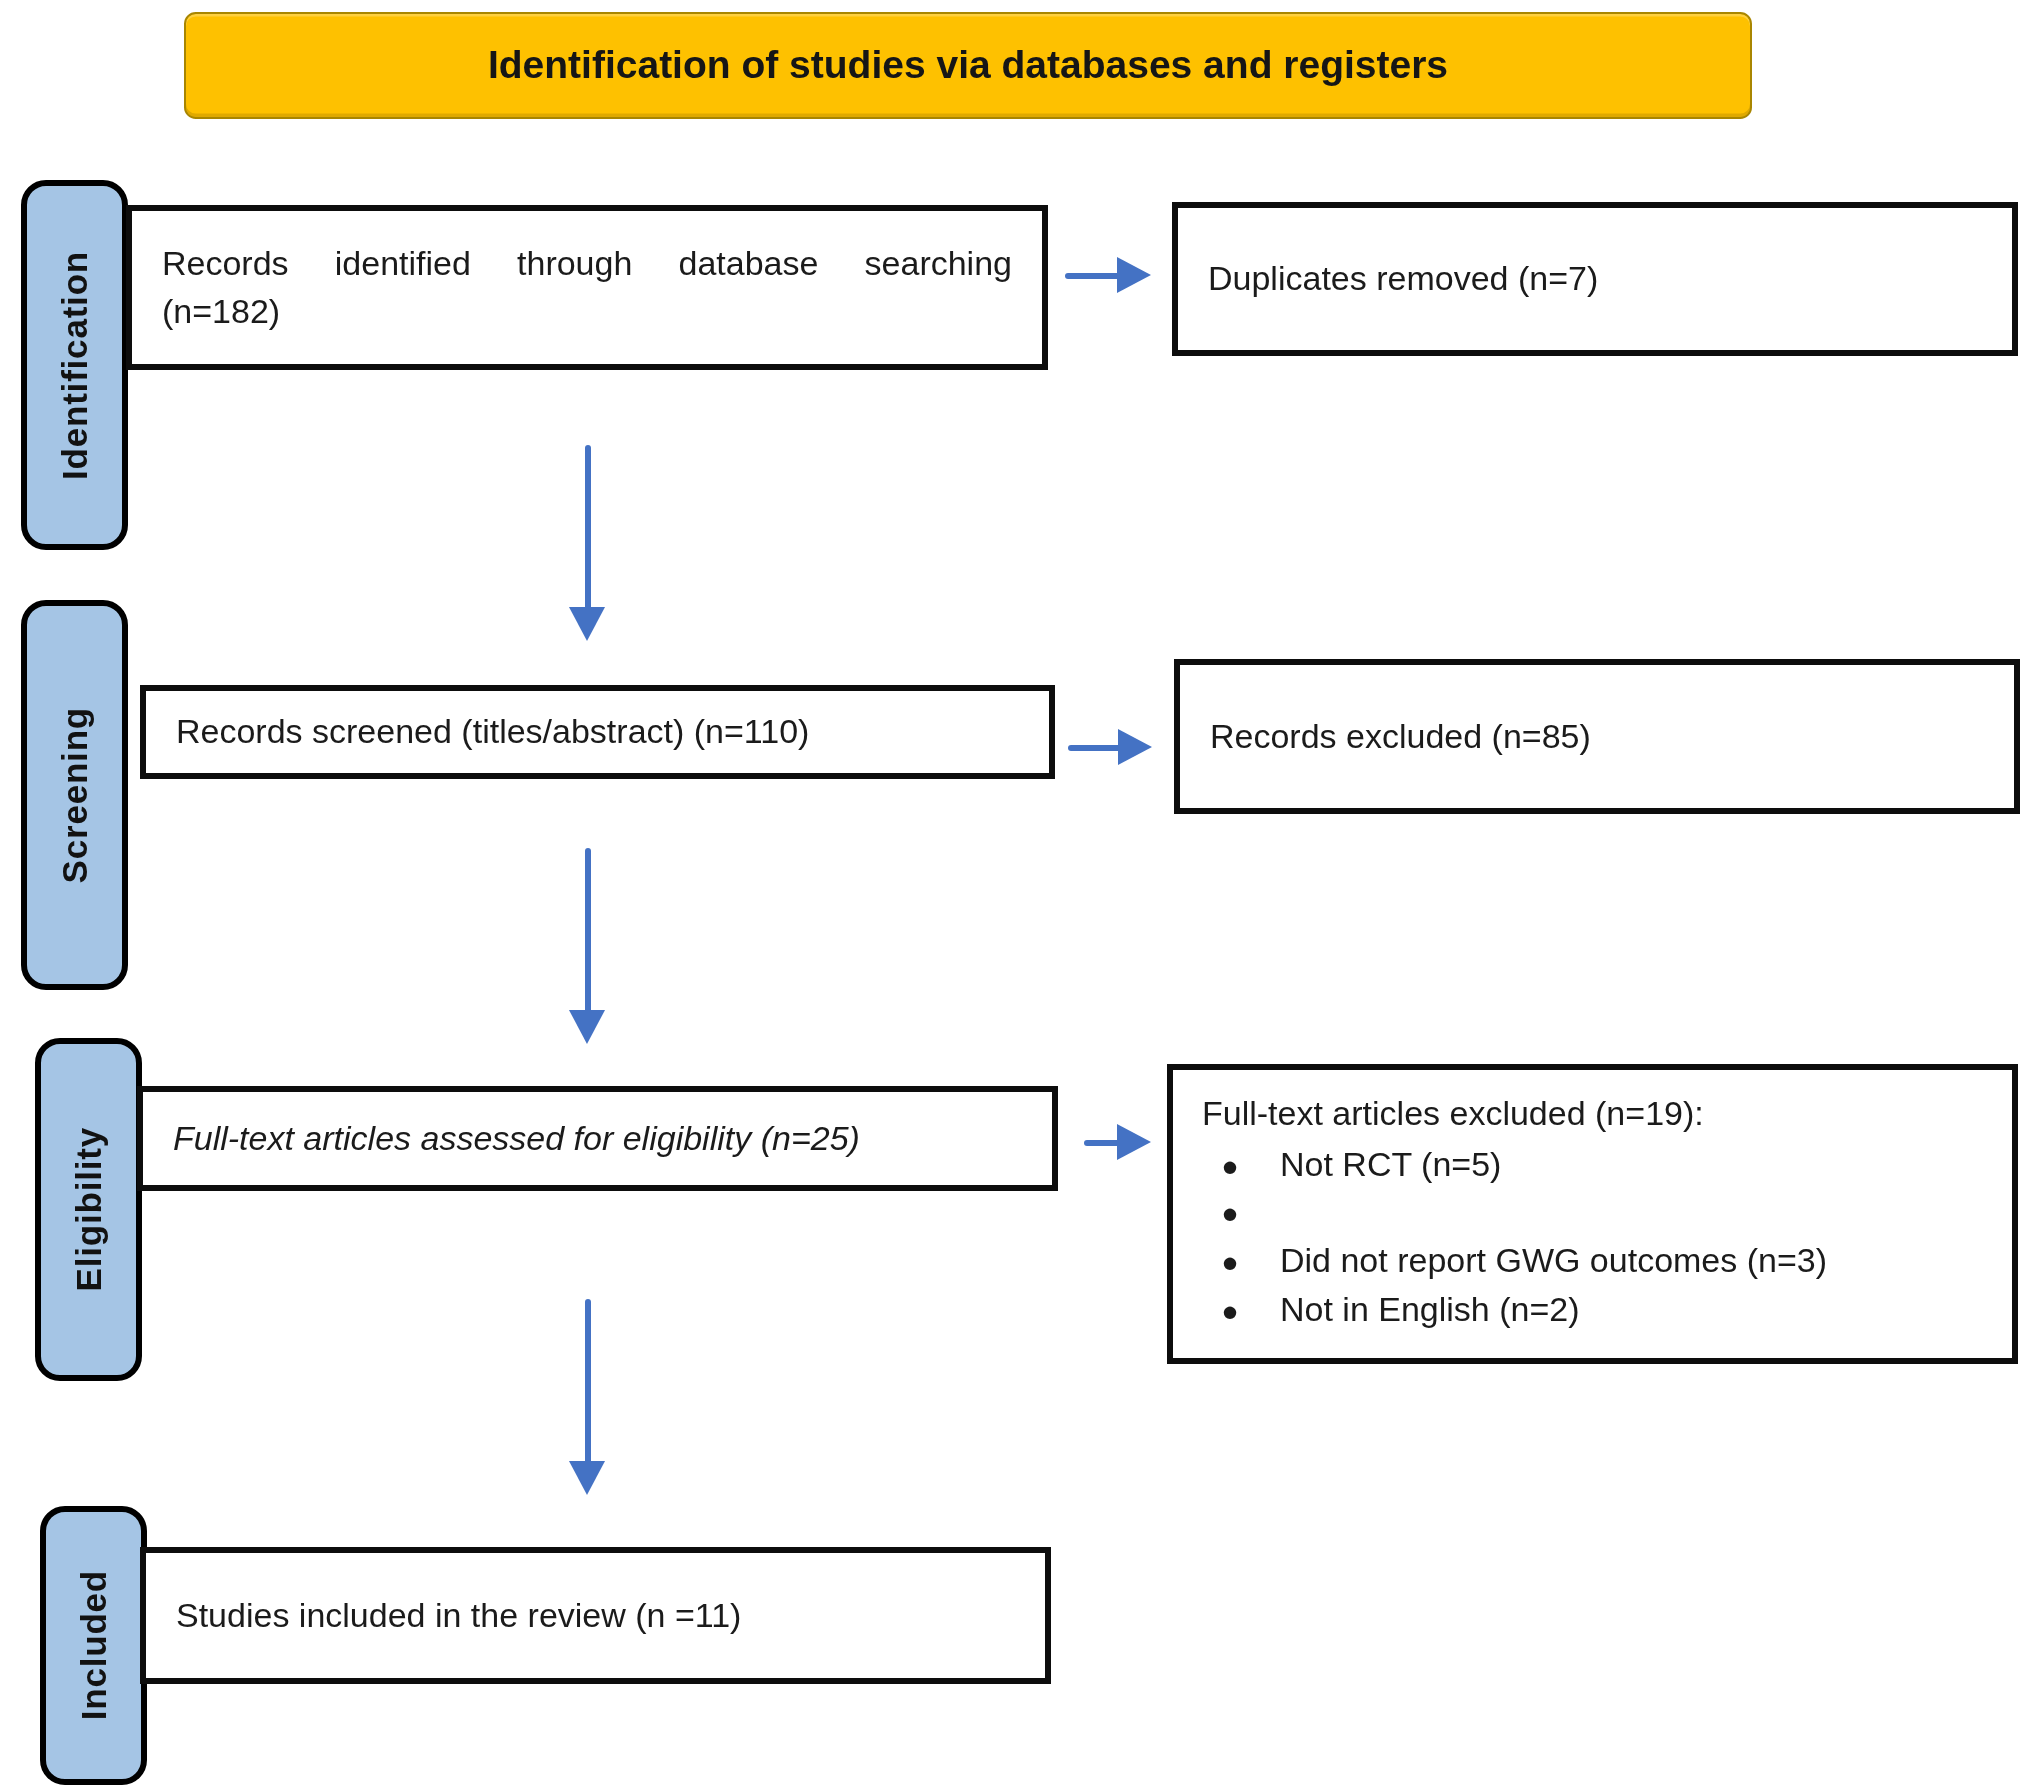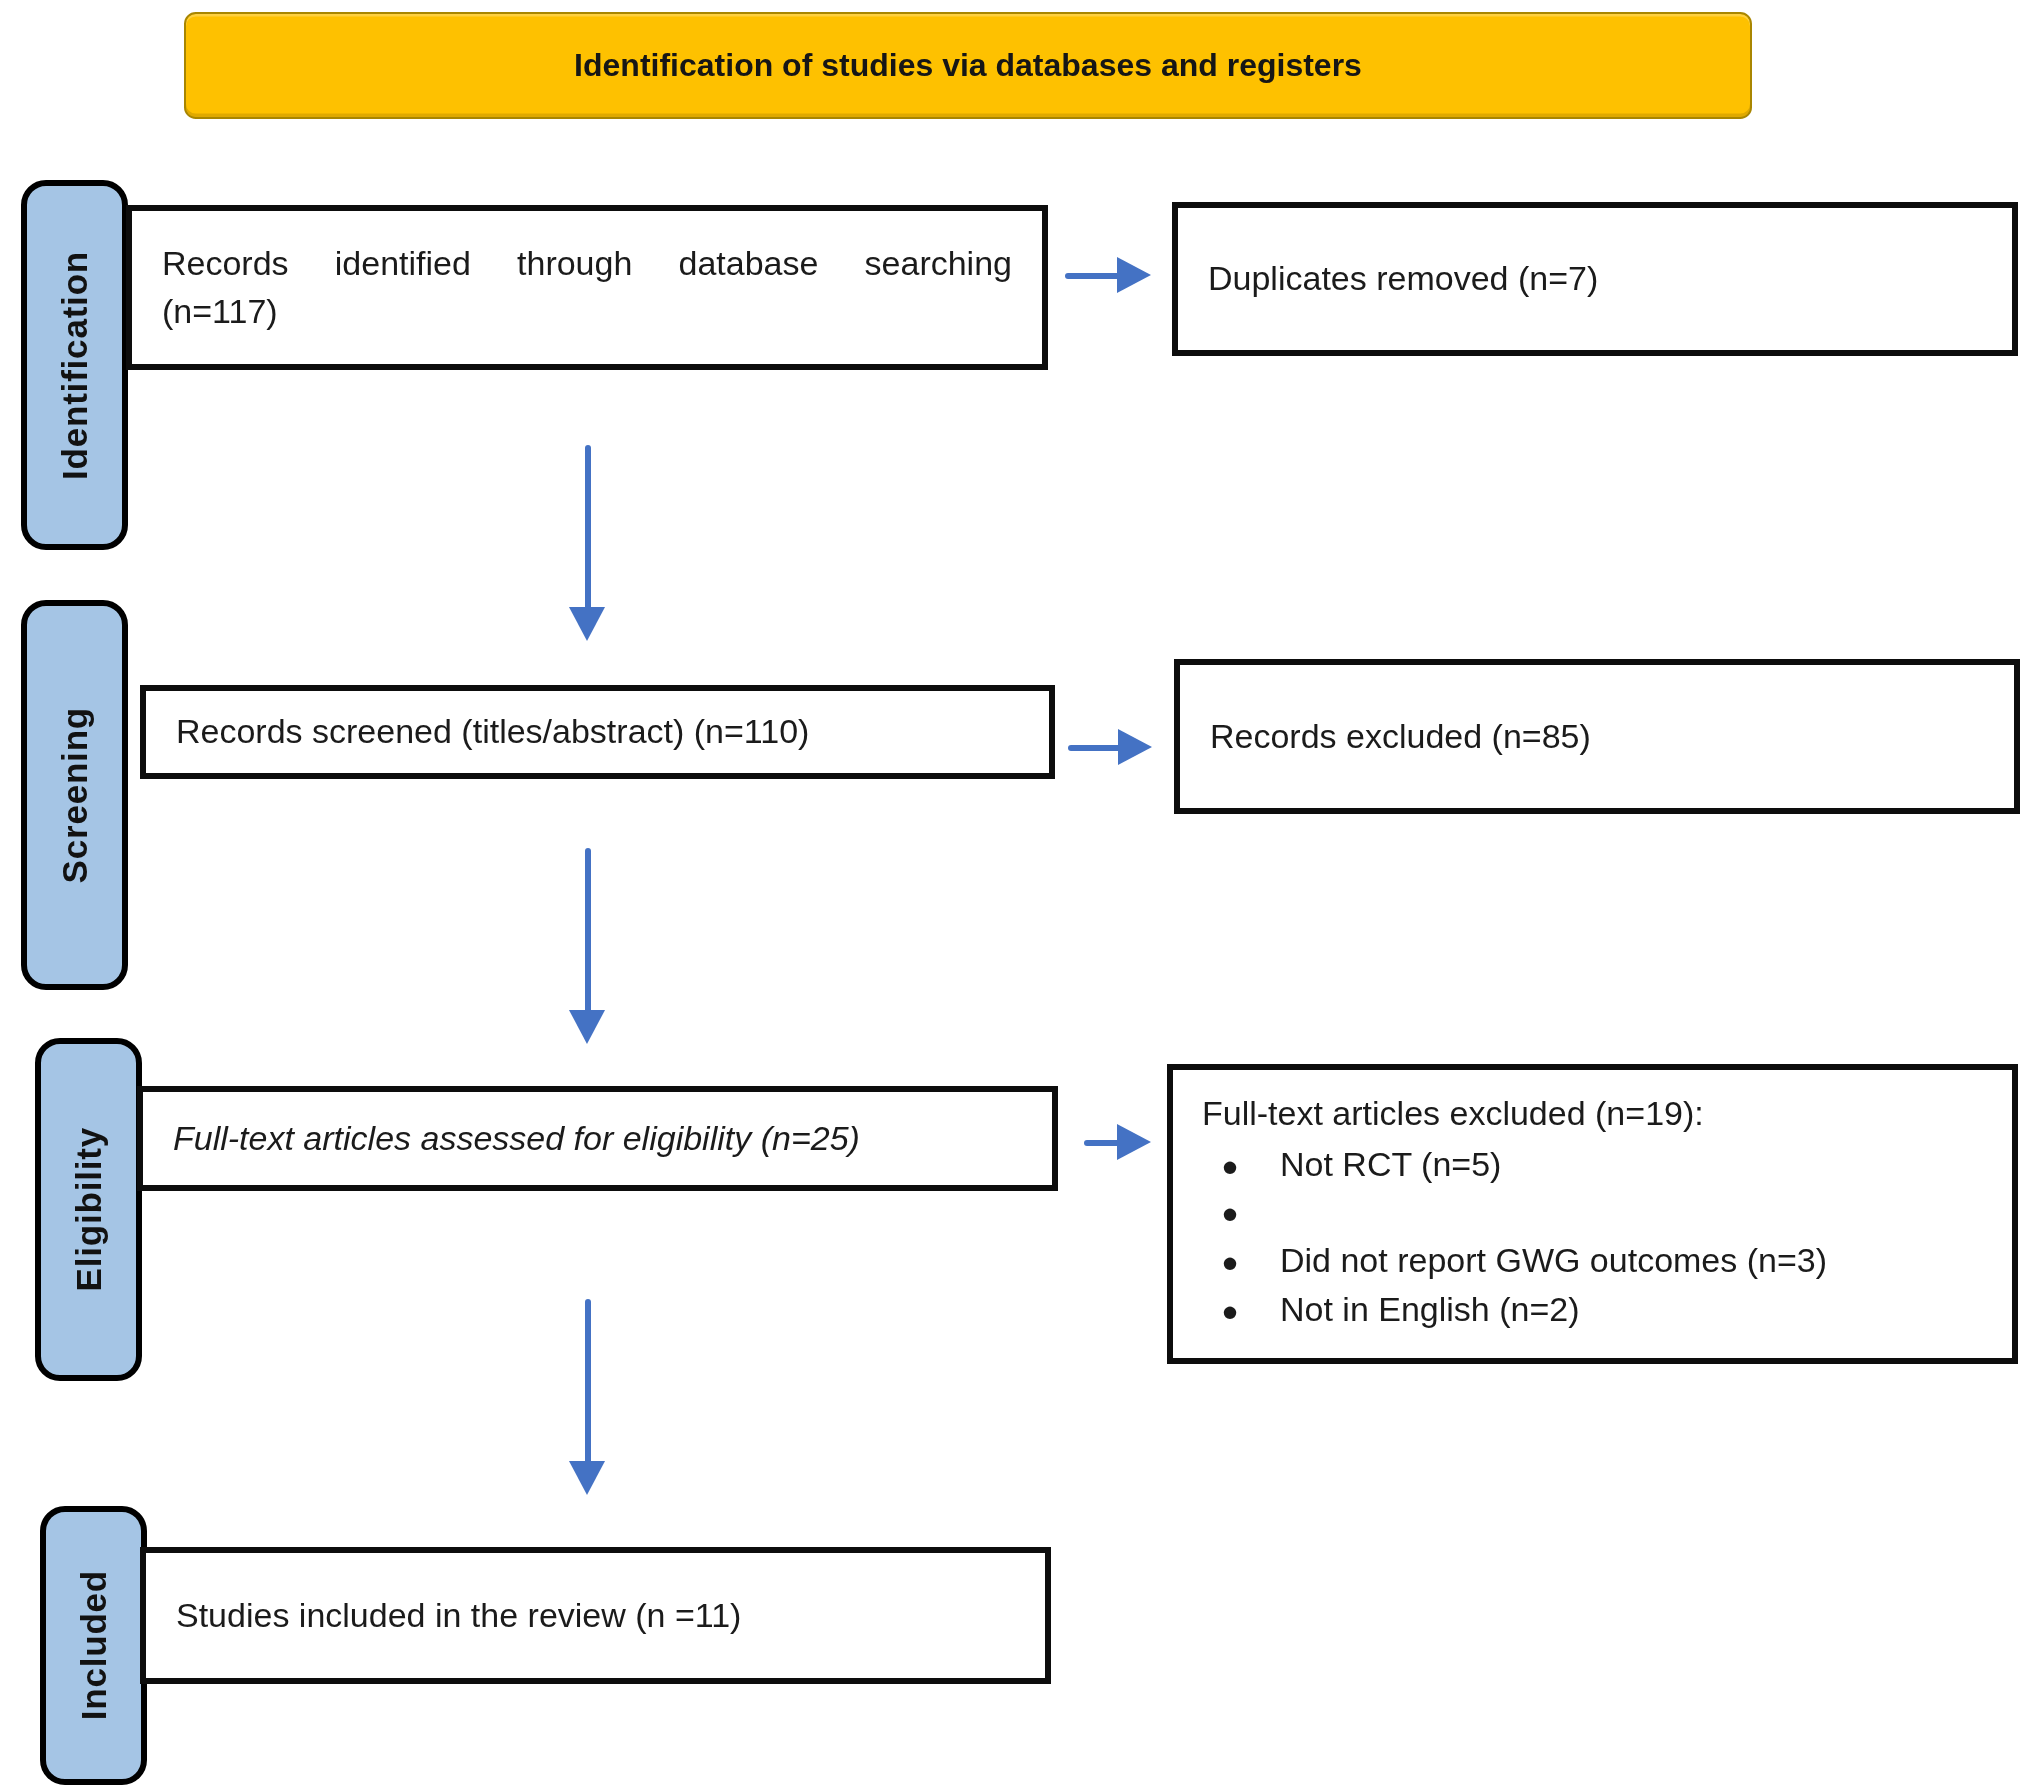--- a/index.html
+++ b/index.html
@@ -8,21 +8,21 @@
     font-family:"Liberation Sans",sans-serif;color:#1b1b1b;overflow:hidden;
   }
 
   
   .banner{
     position:absolute;left:184px;top:11.8px;width:1564px;height:103px;
     background:#FEC100;border:2.5px solid #A98600;border-radius:11.8px;
     display:flex;align-items:center;justify-content:center;
     box-shadow:inset 0 2.5px 0 rgba(255,255,255,.25), inset 0 -3.4px 0 rgba(0,0,0,.12);
   }
-  .banner span{font-size:32px;font-weight:bold;color:#161616;}
+  .banner span{font-size:39px;font-weight:bold;color:#161616;}
 
   
   .stage{
     position:absolute;background:#A5C5E5;border:6.7px solid #000000;border-radius:25px;
     display:flex;align-items:center;justify-content:center;
   }
   .stage span{
     writing-mode:vertical-rl;transform:rotate(180deg);
     font-size:35px;font-weight:bold;color:#121212;letter-spacing:0.8px;white-space:nowrap;
   }
@@ -94,21 +94,21 @@
   <div class="stage eligibility">
     <span>Eligibility</span>
   </div>
   <div class="stage included">
     <span>Included</span>
   </div>
 
   <div class="fbox box-records vcenter">
     <div class="inner">
       <div class="l1">Records identified through database searching</div>
-      <div class="l2">(n=117)</div>
+      <div class="l2">(n=182)</div>
     </div>
   </div>
   <div class="arrow-h ah1">
     <div class="line"></div>
     <div class="head"></div>
   </div>
   <div class="fbox box-dup vcenter">
     <div class="inner">Duplicates removed (n=7)</div>
   </div>
 

